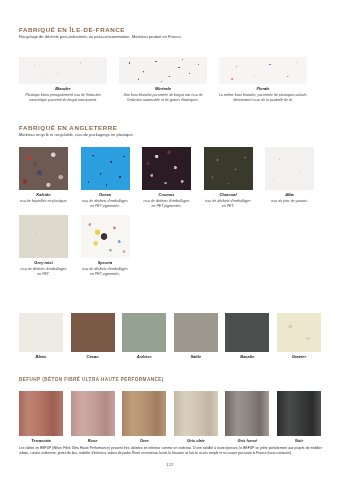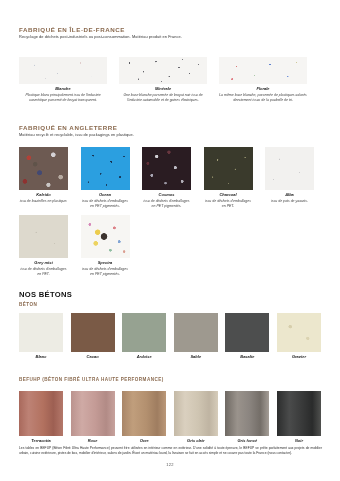--- a/index.html
+++ b/index.html
@@ -228,24 +228,20 @@
           radial-gradient(circle at 78% 62%, rgba(80,130,200,.7) 0 1.2px, transparent 1.7px),
           radial-gradient(circle at 18% 22%, rgba(200,90,160,.7) 0 1.1px, transparent 1.6px),
           radial-gradient(circle at 60% 82%, rgba(90,160,120,.65) 0 1.1px, transparent 1.6px),
           radial-gradient(circle at 88% 85%, rgba(200,100,80,.6) 0 1px, transparent 1.5px),
           #f7f6f3;"></div>
       <div class="cap-name">Spectra</div>
       <div class="cap-desc">issu de déchets d'emballages en PET pigmentés.</div>
     </div>
   </div>
 
-  <div style="position:absolute;left:19px;top:290px;">
-    <div class="sec-title black">NOS BÉTONS</div>
-    <div class="sub-label" style="margin-top:3.2px">BÉTON</div>
-  </div>
 
   <div class="row" id="beton-row">
     <div class="cell">
       <div class="sw" style="background:#edece4"></div>
       <div class="cap-name">Blanc</div>
     </div>
     <div class="cell">
       <div class="sw" style="background:#7a5a46"></div>
       <div class="cap-name">Cacao</div>
     </div>

